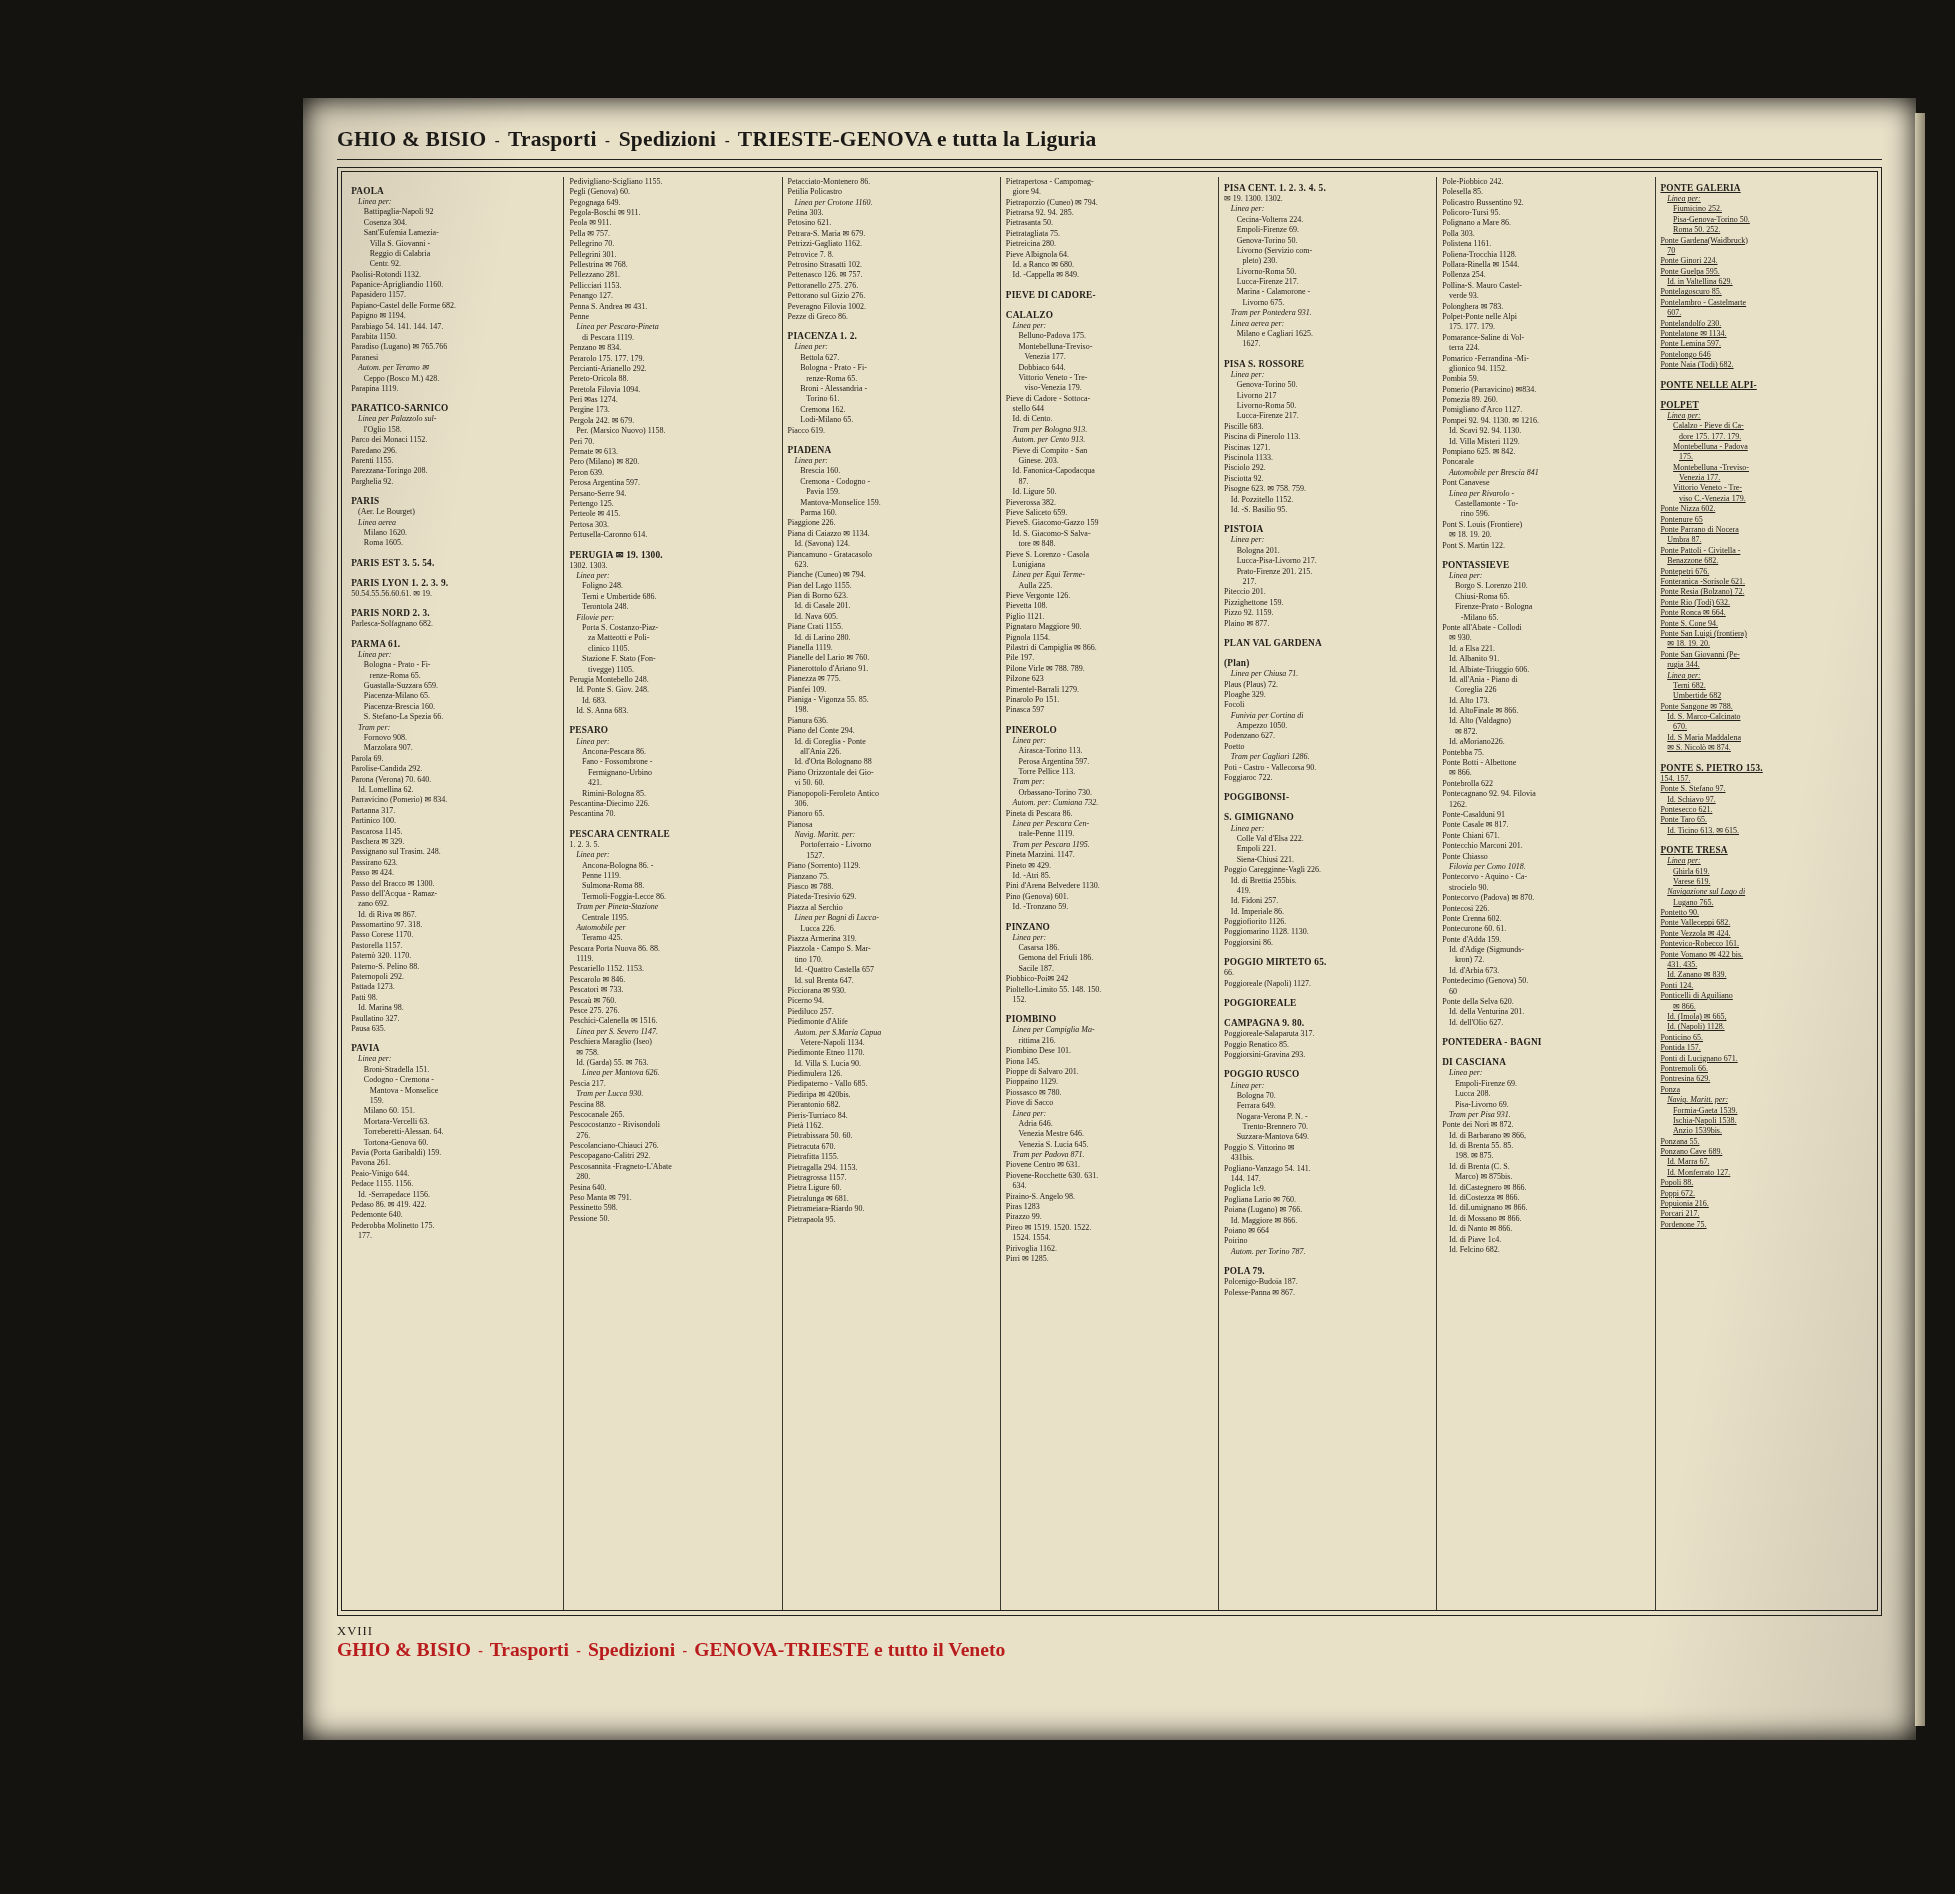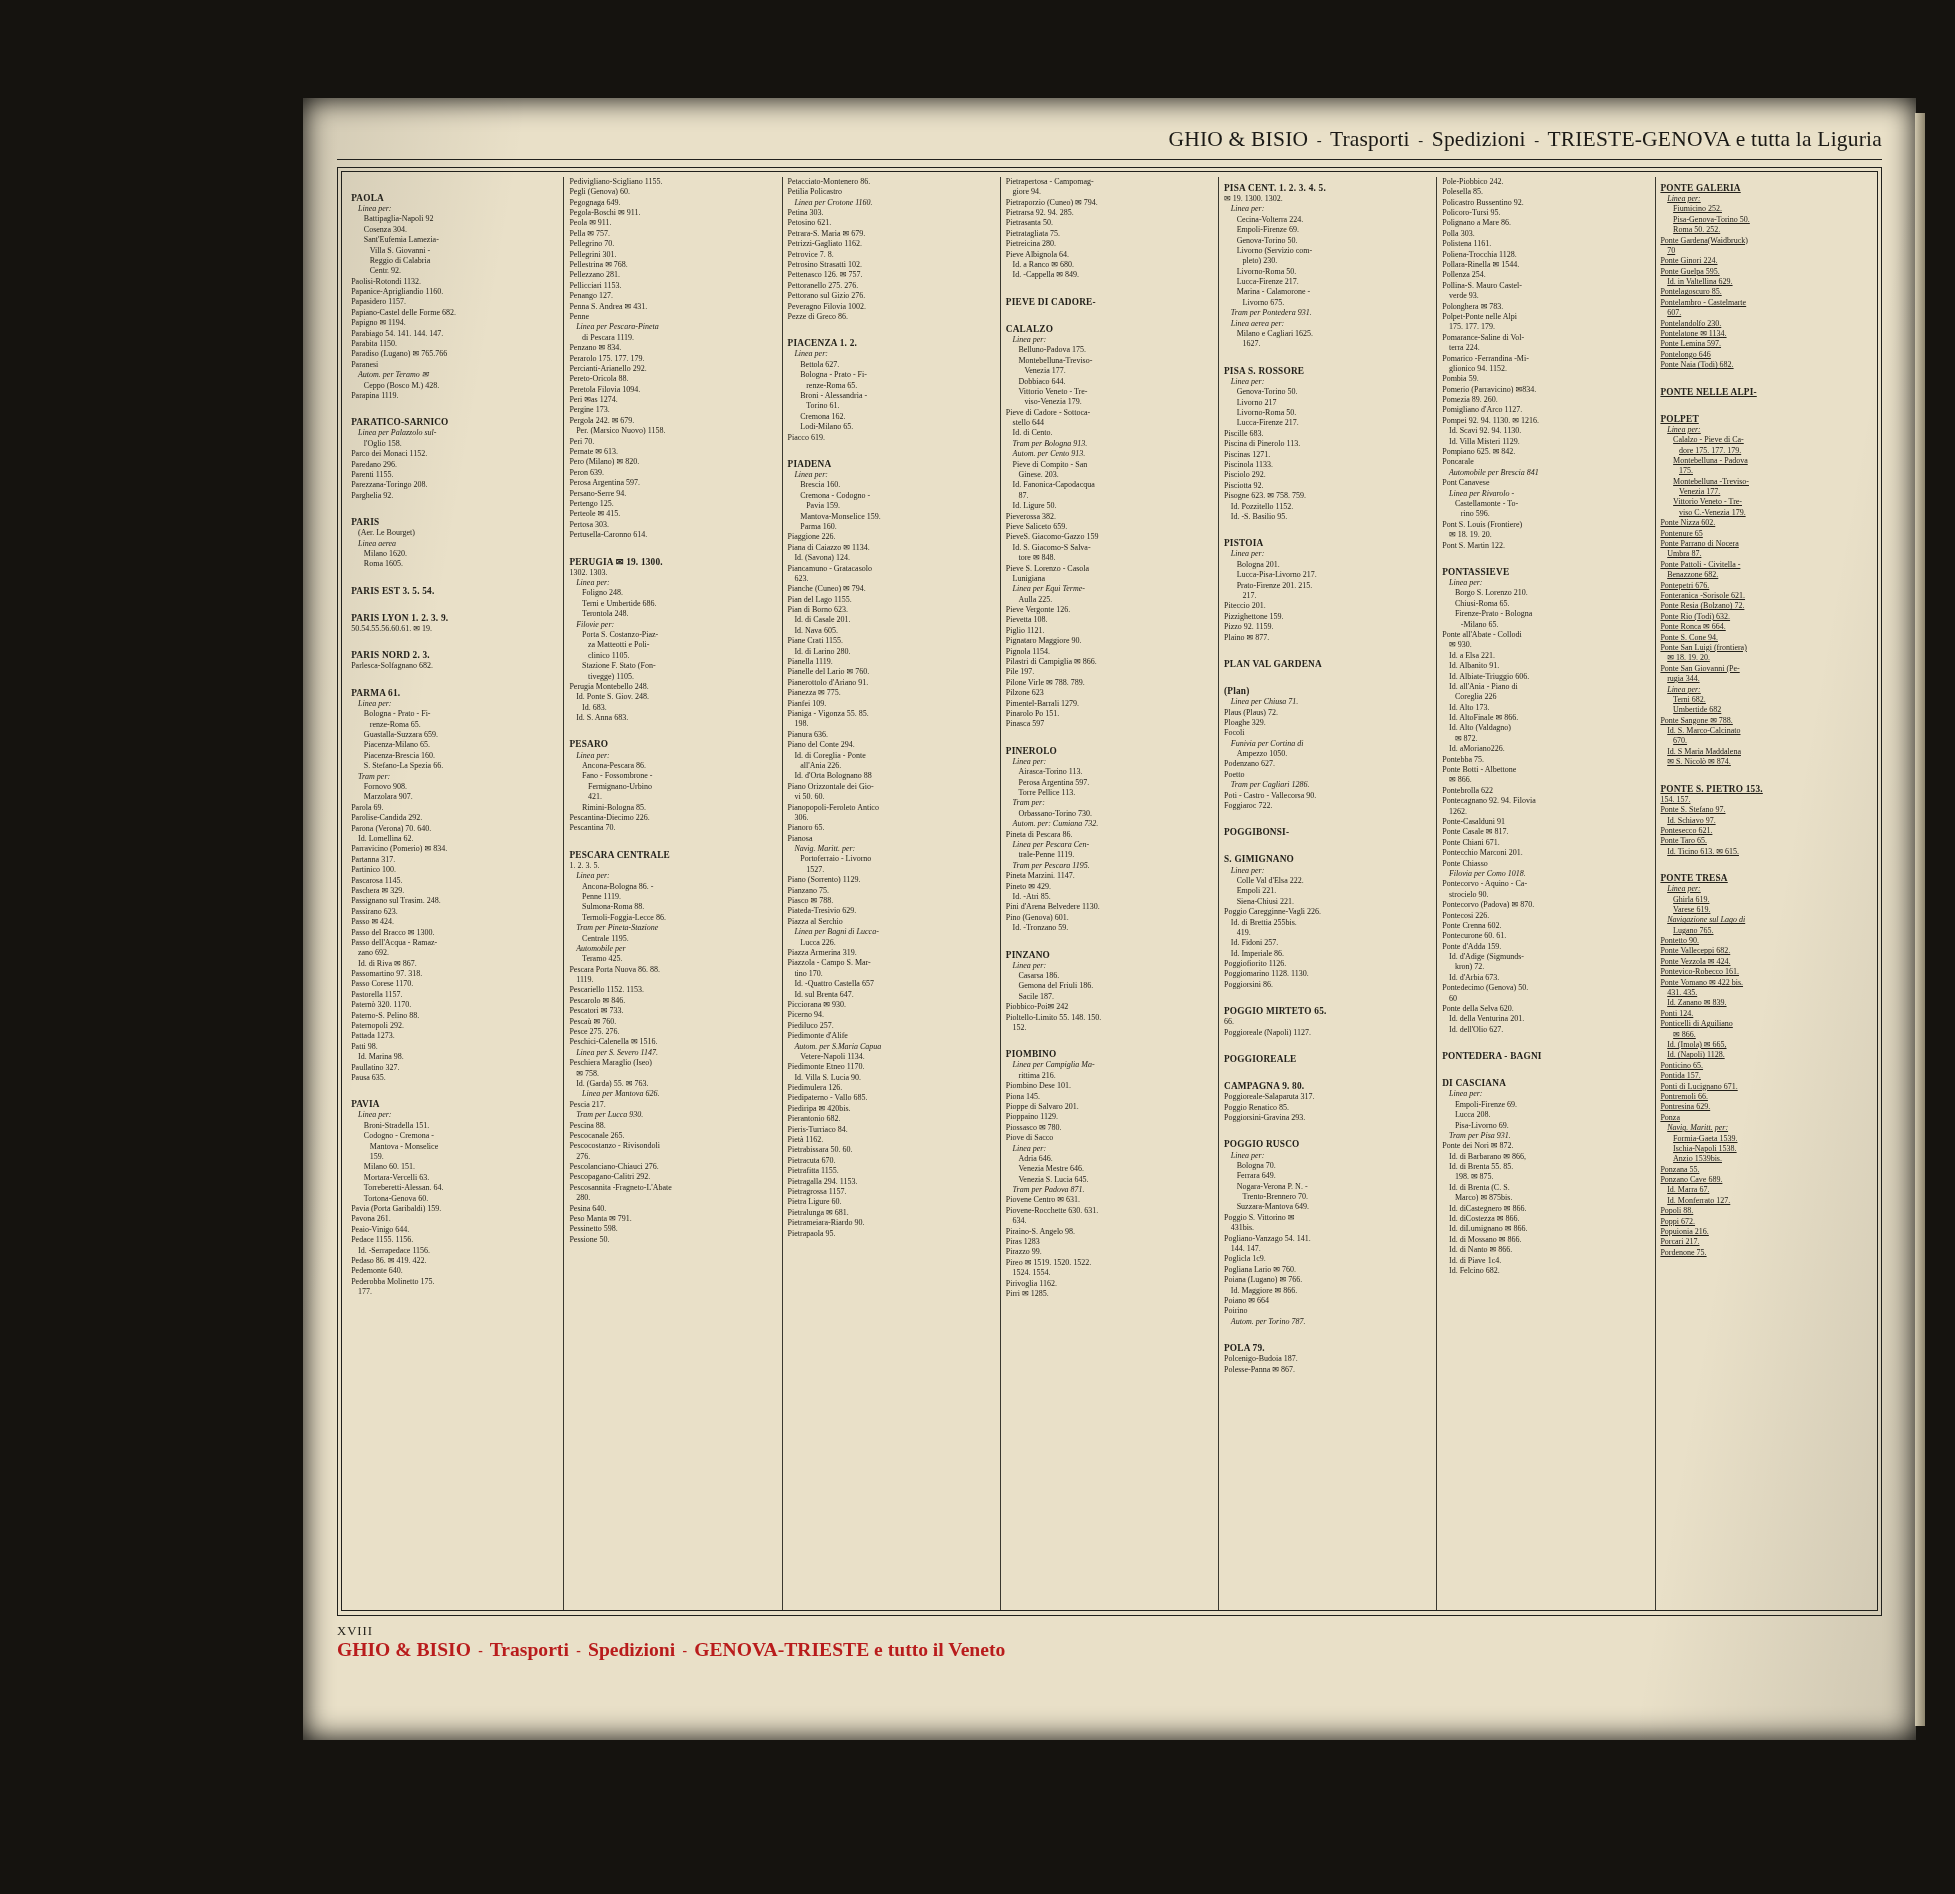--- a/index.html
+++ b/index.html
@@ -3,31 +3,31 @@
 <meta charset="utf-8">
 <style>
   html,body{margin:0;padding:0;background:#15130f;}
   body{width:1955px;height:1895px;font-family:"Liberation Serif",serif;}
   #page{position:absolute;left:303px;top:98px;width:1613px;height:1642px;
         background:#e9e0c8;box-shadow:0 0 29px #000 inset;}
   #page:before{content:"";position:absolute;inset:0;
         background:linear-gradient(100deg,rgba(0,0,0,.10),rgba(0,0,0,0) 12%,rgba(0,0,0,0) 85%,rgba(0,0,0,.12));
         pointer-events:none;}
   .page-inner{position:absolute;left:34px;top:29px;right:34px;bottom:19.6px;}
-  .hdr{text-align:right;font-weight:normal;letter-spacing:0.2px;color:#1b1a16;}
+  .hdr{text-align:left;font-weight:bold;letter-spacing:0.2px;color:#1b1a16;}
   .hdr-top{font-size:21.5px;padding-bottom:6.8px;}
   .hdr-top .sep{font-size:14.7px;padding:0 2.9px;vertical-align:1.5px;}
   .rule{border-top:1.5px solid #20201c;}
   .frame{border:1.5px solid #20201c;margin-top:6.8px;height:1447px;position:relative;}
   .frame .inner{position:absolute;inset:3.4px;border:0.5px solid #20201c;overflow:hidden;}
   .cols{display:flex;height:100%;padding:4.9px 3.9px 0 3.9px;box-sizing:border-box;}
   .col{flex:1 1 0;padding:0 4.9px;border-right:0.5px solid #3a382f;box-sizing:border-box;
        font-size:8px;line-height:1.30;color:#23211b;}
   .col:last-child{border-right:none;text-decoration:underline;}
-  .city{font-weight:bold;font-size:9.3px;letter-spacing:0.2px;margin-top:15px;}
+  .city{font-weight:bold;font-size:9.3px;letter-spacing:0.2px;margin-top:8px;}
   .city.first{margin-top:5px;}
   .it{font-style:italic;}
   .ind1{padding-left:6.8px;}
   .ind2{padding-left:12.7px;}
   .ind3{padding-left:18.6px;}
   .e{white-space:normal;}
   .ftr{margin-top:8.8px;display:flex;align-items:baseline;flex-direction:column;}
   .ftr .pg{font-size:12.7px;letter-spacing:1px;width:88px;color:#23211b;}
   .ftr .ft{flex:1;text-align:center;font-size:19.6px;font-weight:bold;color:#b91c1c;}
   .ftr .ft .sep{font-size:13.7px;padding:0 2.4px;vertical-align:1.5px;}

